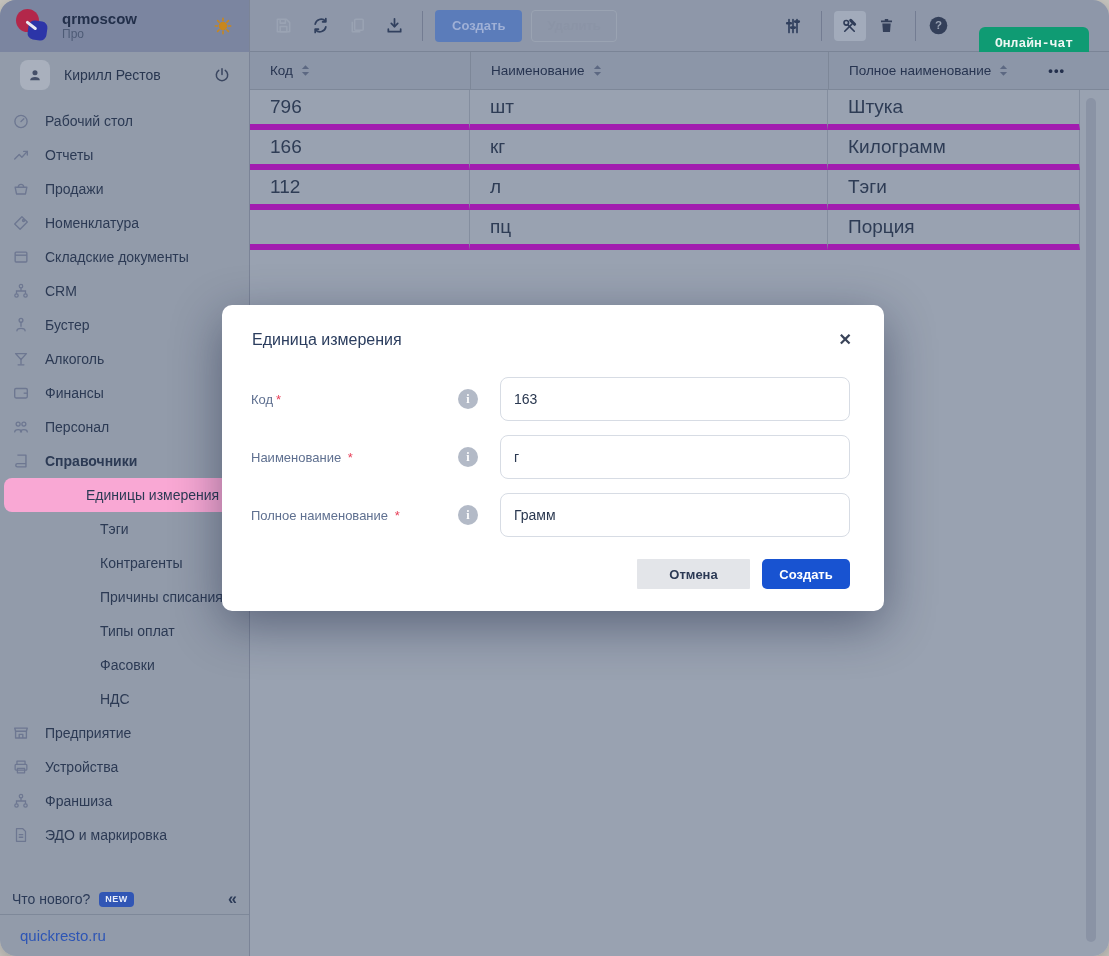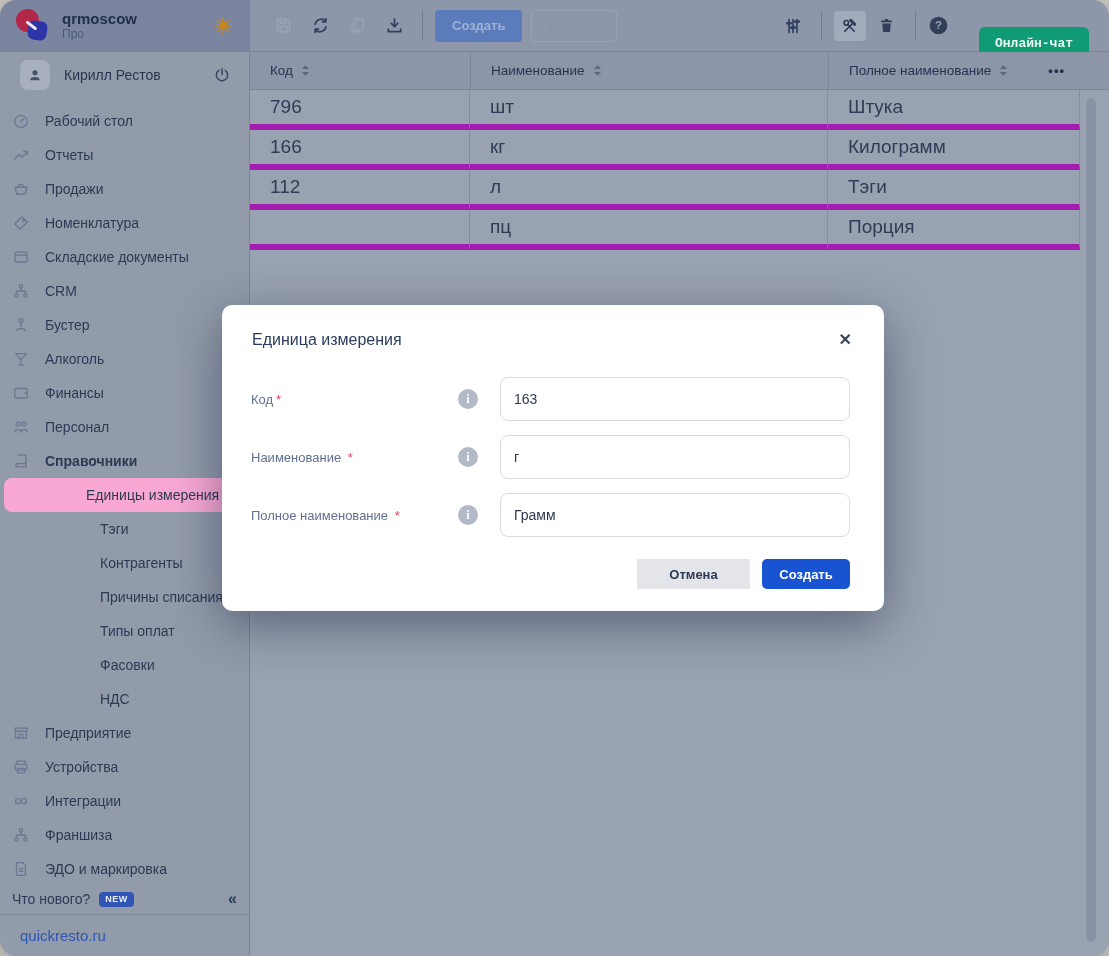--- a/index.html
+++ b/index.html
@@ -293,28 +293,20 @@
             <svg viewBox="0 0 20 20" width="18" height="18" fill="none" stroke="#6d7791" stroke-width="1.4" stroke-linejoin="round">
                 <path d="M5.5 7 V3.5 H14.5 V7"></path>
                 <rect x="3.5" y="7" width="13" height="6.5" rx="1"></rect>
                 <rect x="6" y="11.5" width="8" height="5"></rect>
               </svg>
           </span>
           <span class="nlabel">Устройства</span>
         </div>
         <div class="nav-item">
           <span class="nicon">
-            <svg viewBox="0 0 20 20" width="18" height="18" fill="none" stroke="#6d7791" stroke-width="1.5">
-                <path d="M7 13 a3 3 0 1 1 0-6 c3 0 3 6 6 6 a3 3 0 1 0 0-6 c-3 0-3 6-6 6"></path>
-              </svg>
-          </span>
-          <span class="nlabel">Интеграции</span>
-        </div>
-        <div class="nav-item">
-          <span class="nicon">
             <svg viewBox="0 0 20 20" width="18" height="18" fill="none" stroke="#6d7791" stroke-width="1.4">
                 <circle cx="10" cy="4.6" r="1.9"></circle>
                 <circle cx="5" cy="15" r="1.9"></circle>
                 <circle cx="15" cy="15" r="1.9"></circle>
                 <path d="M10 6.5 V10 M10 10 H5 V13 M10 10 H15 V13"></path>
               </svg>
           </span>
           <span class="nlabel">Франшиза</span>
         </div>
         <div class="nav-item">

